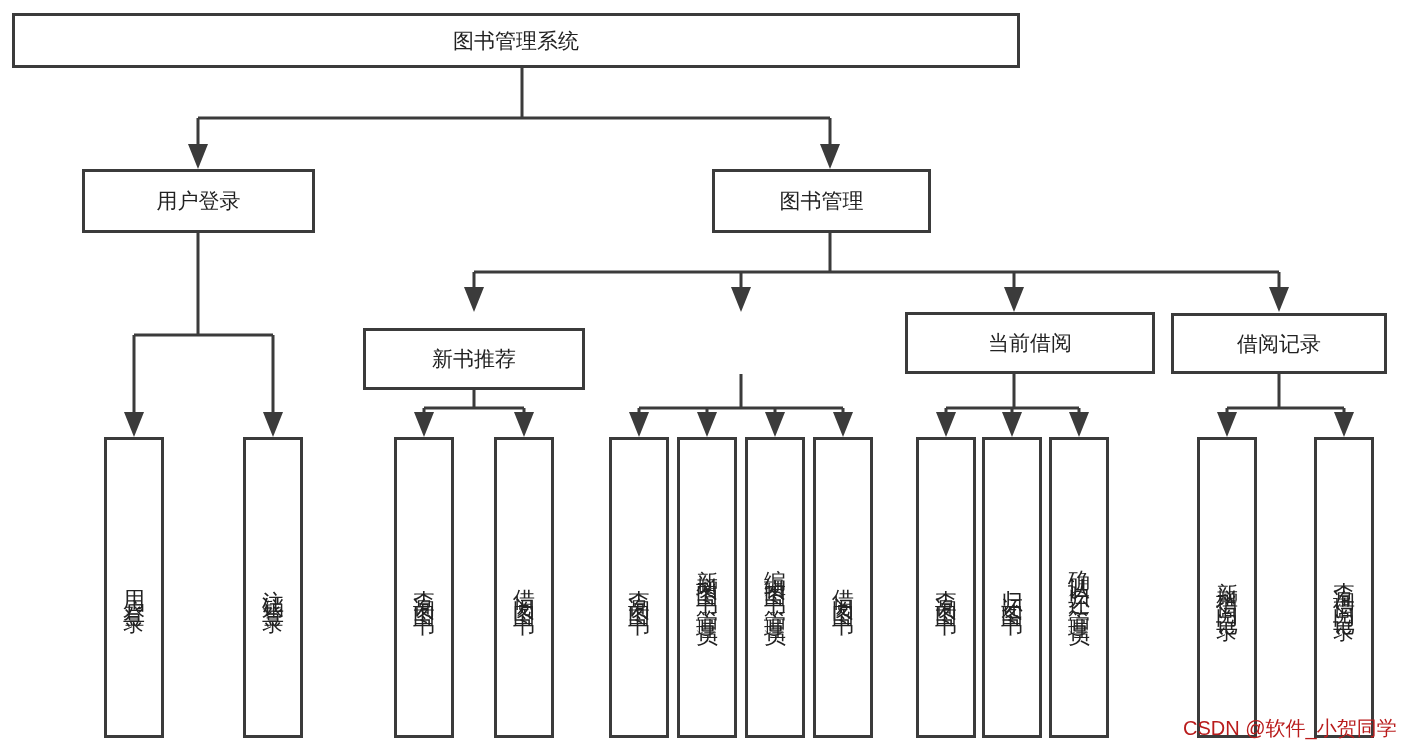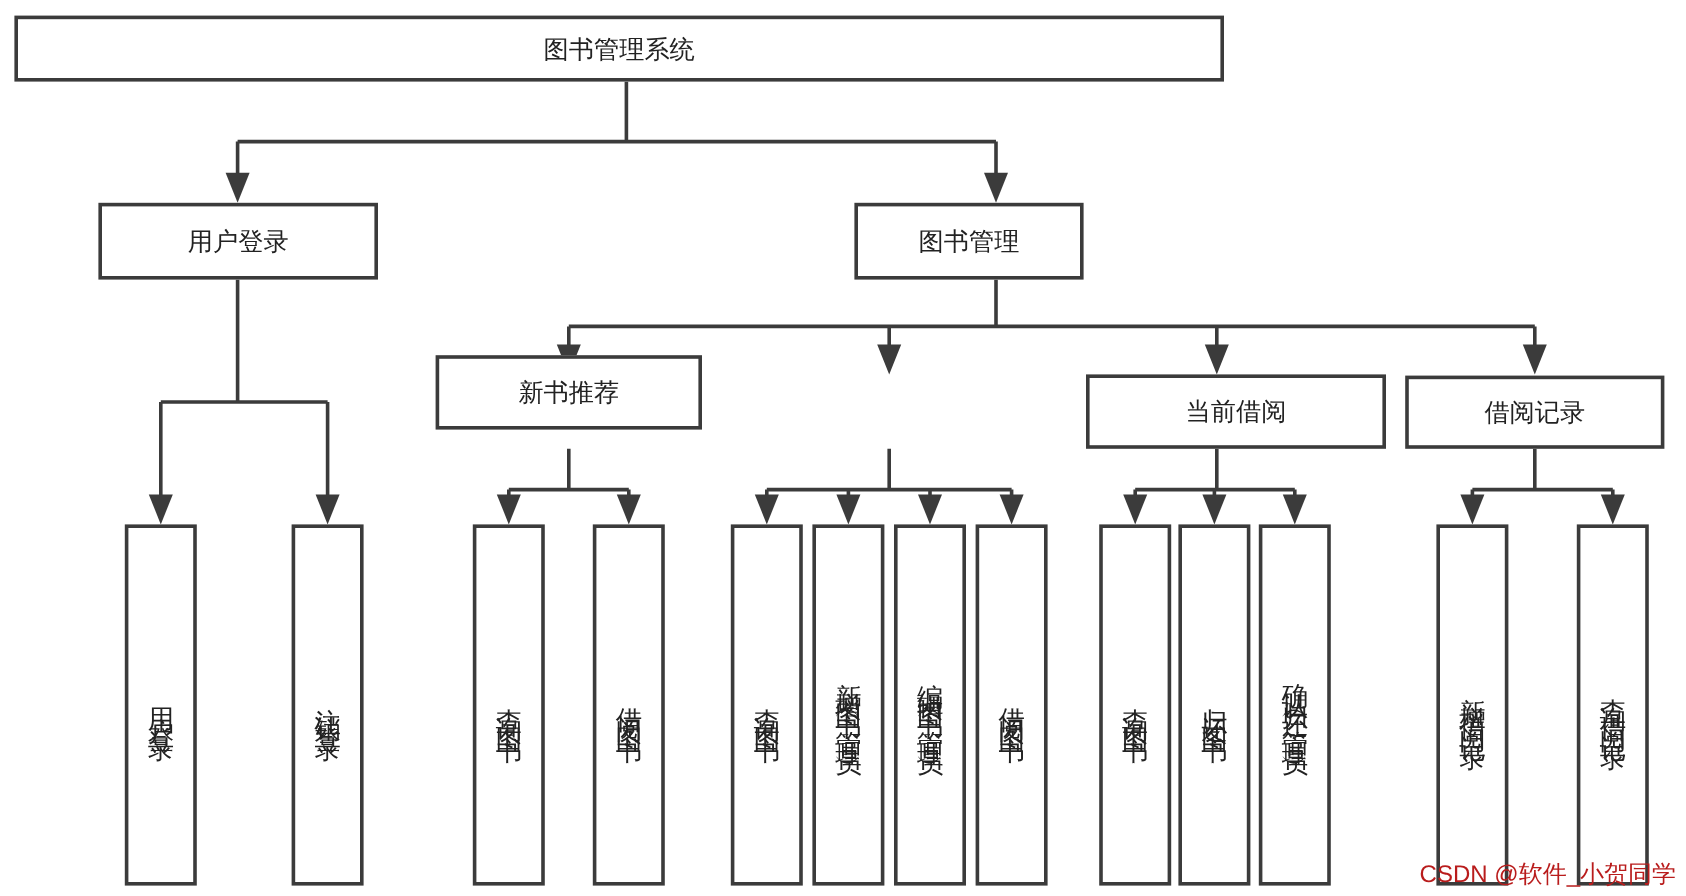--- a/index.html
+++ b/index.html
@@ -17,23 +17,23 @@
     box-sizing:border-box; display:flex; align-items:center; justify-content:center;
     color:var(--text); z-index:1;
   }
   .h-node { font-size:21px; }
   .v-node span { writing-mode:vertical-rl; font-size:22px; letter-spacing:8px; line-height:1.1; }
 
   
   #n-root      { left:12px;   top:13px;  width:1008px; height:55px; }
   
   #n-login     { left:82px;   top:169px; width:233px;  height:64px; }
-  #n-mgmt      { left:712px;  top:169px; width:191px;  height:64px; }
+  #n-mgmt      { left:712px;  top:169px; width:219px;  height:64px; }
   
-  #n-recommend { left:363px;  top:296px; width:222px;  height:62px; }
+  #n-recommend { left:363px;  top:328px; width:222px;  height:62px; }
   #n-borrow    { left:632px;  top:312px; width:218px;  height:62px; }
   #n-current   { left:905px;  top:312px; width:250px;  height:62px; }
   #n-records   { left:1171px; top:313px; width:216px;  height:61px; }
   
   .leaf { top:437px; height:301px; width:60px; }
   #l-a1 { left:104px; }  #l-a2 { left:243px; }
   #l-b1 { left:394px; }  #l-b2 { left:494px; }
   #l-c1 { left:609px; }  #l-c2 { left:677px; } #l-c3 { left:745px; } #l-c4 { left:813px; }
   #l-d1 { left:916px; }  #l-d2 { left:982px; } #l-d3 { left:1049px; }
   #l-e1 { left:1197px; } #l-e2 { left:1314px; }

